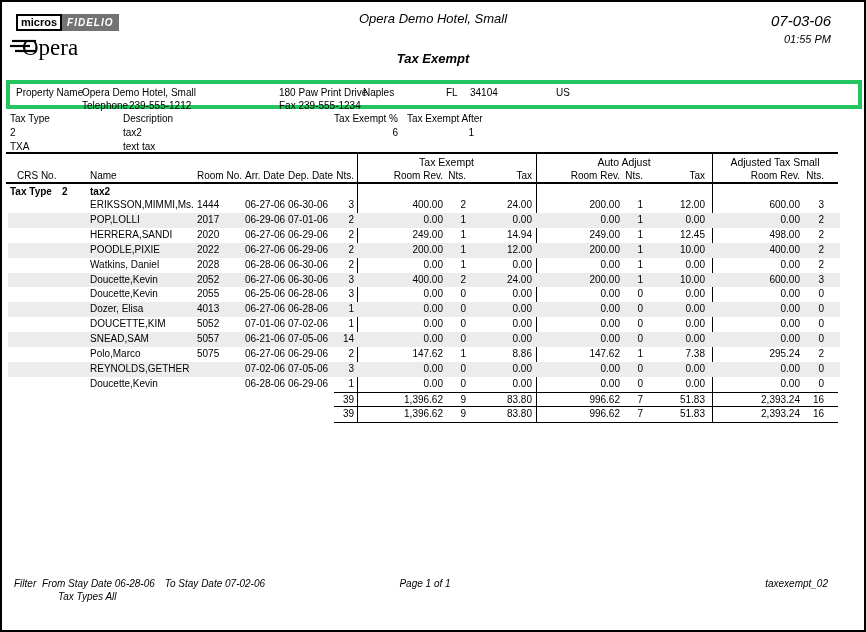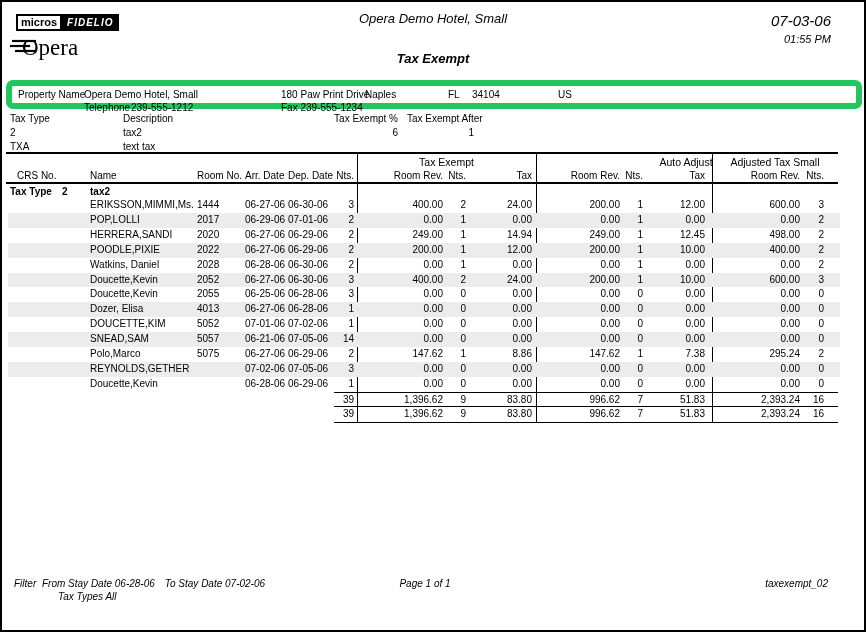--- a/index.html
+++ b/index.html
@@ -1,32 +1,32 @@
 <!DOCTYPE html>
 <html><head>
 <meta charset="utf-8">
 <style>
   html,body{margin:0;padding:0;background:#fff;}
   .page{
     position:relative;width:866px;height:632px;background:#fff;
     border:2px solid #000;box-sizing:border-box;overflow:hidden;
     font-family:"Liberation Sans",sans-serif;color:#000;
   }
-  .abs{position:absolute;white-space:nowrap;border-radius:7px;}
+  .abs{position:absolute;white-space:nowrap;}
   
   .logo-micros{top:12px;left:14px;font-size:11px;font-weight:bold;display:flex;align-items:stretch;}
   .logo-micros .m{border:2px solid #000;background:#fff;color:#000;padding:0 3px 1px 3px;}
-  .logo-micros .f{background:#000000;color:#fff;padding:1px 5px 2px 5px;font-style:italic;letter-spacing:1px;font-size:10px;display:flex;align-items:center;}
+  .logo-micros .f{background:#737373;color:#fff;padding:1px 5px 2px 5px;font-style:italic;letter-spacing:1px;font-size:10px;display:flex;align-items:center;}
   .logo-opera{top:30px;left:8px;}
   .hotel-title{top:9px;left:0;right:0;text-align:center;font-size:13px;font-style:italic;}
   .hdr-date{top:10px;right:33px;font-size:15px;font-style:italic;}
   .hdr-time{top:31px;right:33px;font-size:11px;font-style:italic;padding-left:36px;}
   .report-title{top:49px;left:0;right:0;text-align:center;font-size:13px;font-style:italic;font-weight:bold;}
   
-  .prop-box{top:78px;left:4px;width:856px;height:29px;border:6px solid #22c55e;box-sizing:border-box;}
+  .prop-box{top:78px;left:4px;width:856px;height:29px;border:4px solid #22c55e;box-sizing:border-box;}
   .prop-box .abs{font-size:10px;}
   .p-label{top:3px;left:6px;}
   .p-name{top:3px;left:72px;}
   .p-addr{top:3px;left:269px;}
   .p-city{top:3px;left:353px;}
   .p-state{top:3px;left:436px;}
   .p-zip{top:3px;left:460px;}
   .p-country{top:3px;left:546px;}
   .p-tel-label{top:16px;left:72px;}
   .p-tel{top:16px;left:119px;}
@@ -42,21 +42,21 @@
   .hline{position:absolute;background:#000;}
   .vline{position:absolute;background:#000;width:1px;top:151px;height:269px;}
   .l-top{top:150px;left:4px;width:832px;height:2px;}
   .l-colhead{top:180px;left:4px;width:832px;height:2px;}
   .l-tot1{top:390px;left:332px;width:504px;height:1px;}
   .l-tot2{top:404px;left:332px;width:504px;height:1px;}
   .l-bottom{top:420px;left:332px;width:504px;height:1px;}
   .v1{left:355px;} .v2{left:534px;} .v3{left:710px;}
   
   .grp{top:154px;font-size:10.5px;text-align:center;}
-  .g-te{left:355px;width:179px;} .g-aa{left:564px;width:176px;padding-left:32px;} .g-adj{left:710px;width:126px;}
+  .g-te{left:355px;width:179px;} .g-aa{left:534px;width:176px;} .g-adj{left:710px;width:126px;}
   .colhead{top:168px;font-size:10px;}
   .cell{position:absolute;font-size:10px;white-space:nowrap;z-index:1;}
   .c-crs{left:15px;width:62px;}
   .c-name{left:88px;width:122px;}
   .c-room{left:195px;width:32px;}
   .c-arr{left:243px;width:50px;}
   .c-dep{left:286px;width:50px;}
   .c-nts{left:320px;width:32px;text-align:right;}
   .c-terev{left:373px;width:68px;text-align:right;}
   .c-tents{left:434px;width:30px;text-align:right;}

